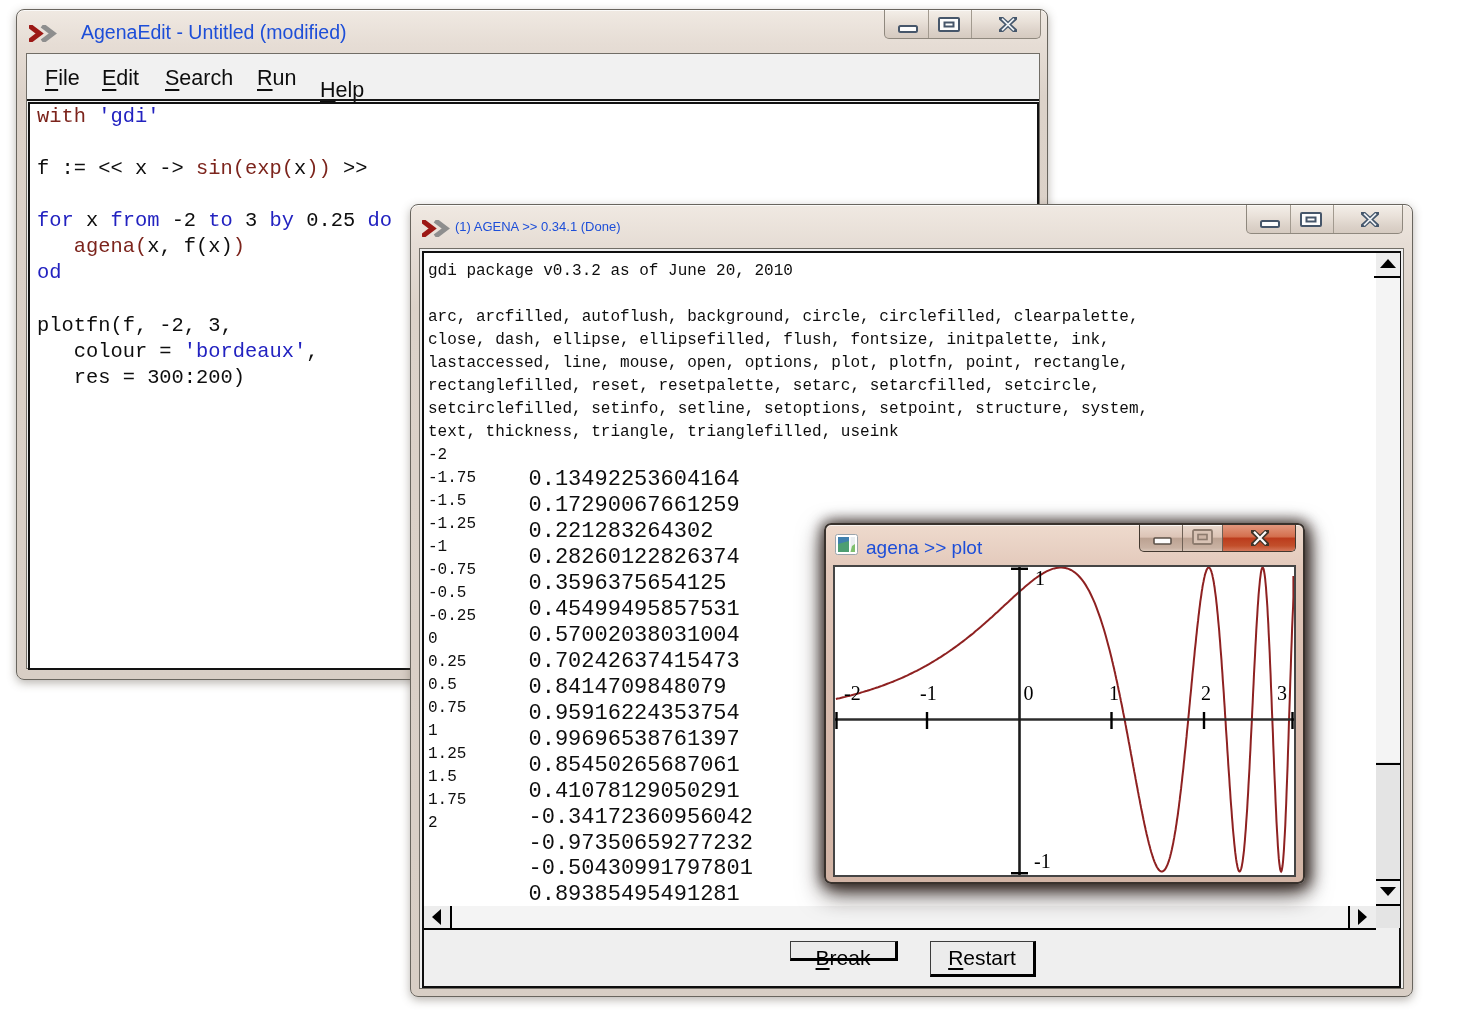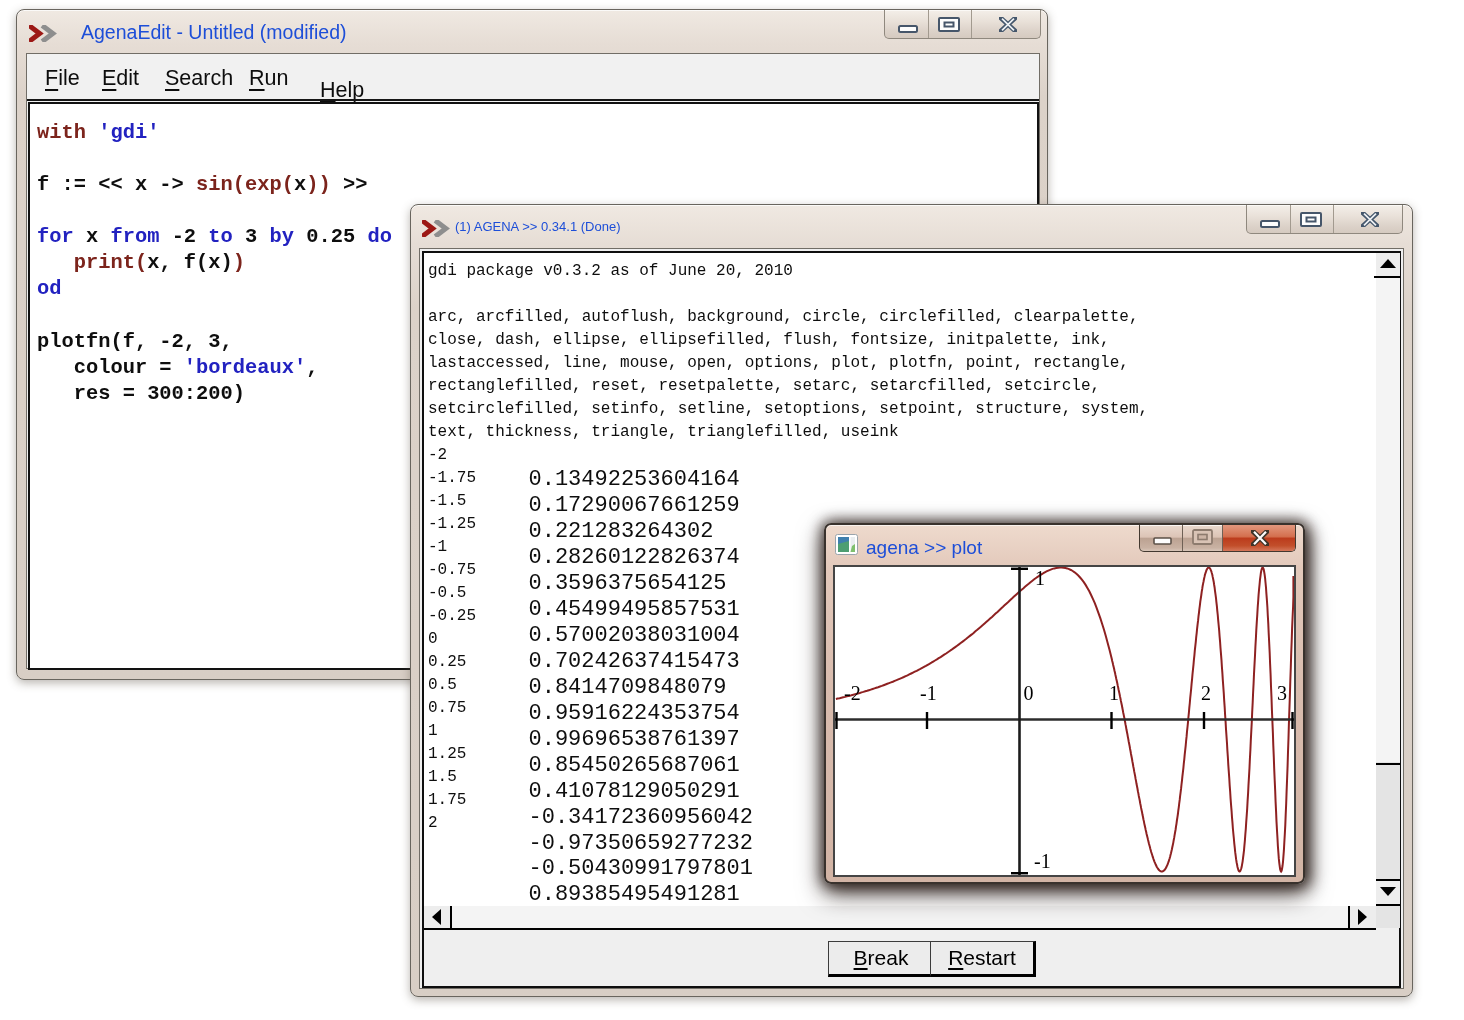--- a/index.html
+++ b/index.html
@@ -39,30 +39,30 @@
     </svg>
 <svg style="position:absolute;left:114px;top:7px" width="18" height="15" viewBox="0 0 18 15">
       <path d="M2 1.2 L16 13.8 M16 1.2 L2 13.8" fill="none" stroke="#44566b" stroke-width="4.6" stroke-linecap="square"></path>
       <path d="M3 1.6 L15 13.4 M15 1.6 L3 13.4" fill="none" stroke="#eef1f4" stroke-width="1.7"></path>
     </svg>
 </div>
 <div class="abs" style="left:26px;top:53px;width:1014px;height:616px;border:1px solid #716d66;background:#f1f1f1"></div>
 <div class="mi" style="left:45px;top:66px"><b>F</b>ile</div>
 <div class="mi" style="left:102px;top:66px"><b>E</b>dit</div>
 <div class="mi" style="left:165px;top:66px"><b>S</b>earch</div>
-<div class="mi" style="left:249px;top:66px"><b>R</b>un</div>
+<div class="mi" style="left:257px;top:66px"><b>R</b>un</div>
 <div class="mi" style="left:320px;top:78px"><b>H</b>elp</div>
 <div class="abs" style="left:27px;top:99px;width:1012px;height:2px;background:#161616"></div>
 <div class="abs" style="left:28px;top:102px;width:1011px;height:568px;border:2px solid #121212;background:#fff"></div>
-<pre style="left:37px;top:120px;font-size:20.4px;line-height:26.06px;font-weight:700"><i>with</i> <u>'gdi'</u>
+<pre style="left:37px;top:104px;font-size:20.4px;line-height:26.06px;font-weight:400"><i>with</i> <u>'gdi'</u>
 
 f := &lt;&lt; x -&gt; <i>sin(exp(</i>x<i>))</i> &gt;&gt;
 
 <u>for</u> x <u>from</u> -2 <u>to</u> 3 <u>by</u> 0.25 <u>do</u>
-   <i>print(</i>x, f(x)<i>)</i>
+   <i>agena(</i>x, f(x)<i>)</i>
 <u>od</u>
 
 plotfn(f, -2, 3,
    colour = <u>'bordeaux'</u>,
    res = 300:200)</pre>
 
 <div class="win" style="left:410px;top:204px;width:1003px;height:793px"></div>
 <svg style="position:absolute;left:421.5px;top:219.5px" width="28" height="17" viewBox="0 0 28 17">
 <path d="M2 2 L10.6 8.5 L2 15" fill="none" stroke="#9c1815" stroke-width="5" stroke-linecap="square"></path>
 <path d="M15.2 2 L23.8 8.5 L15.2 15" fill="none" stroke="#8e8e8e" stroke-width="5" stroke-linecap="square"></path>
@@ -145,21 +145,21 @@
 <div class="abs" style="left:424px;top:905.5px;width:952px;height:22.5px;background:#f4f4f4"></div>
 <div class="abs" style="left:424px;top:905.5px;width:25.5px;height:22.5px;background:#ededed"></div>
 <div class="tri" style="left:431.5px;top:909px;border-top:8px solid transparent;border-bottom:8px solid transparent;border-right:9.5px solid #000"></div>
 <div class="abs" style="left:449.6px;top:905.5px;width:2px;height:22.5px;background:#000"></div>
 <div class="abs" style="left:1348px;top:905.5px;width:2px;height:22.5px;background:#000"></div>
 <div class="abs" style="left:1350px;top:905.5px;width:26px;height:22.5px;background:#ededed"></div>
 <div class="tri" style="left:1358px;top:909px;border-top:8px solid transparent;border-bottom:8px solid transparent;border-left:9.5px solid #000"></div>
 <div class="abs" style="left:1376px;top:905.5px;width:23.5px;height:22.5px;background:#e4e4e4"></div>
 <div class="abs" style="left:424px;top:927.6px;width:952px;height:2.4px;background:#000"></div>
 
-<div class="btn" style="left:828px;top:941px;width:108px;height:36px"><b>B</b>reak</div>
+<div class="btn" style="left:790px;top:941px;width:108px;height:20px"><b>B</b>reak</div>
 <div class="btn" style="left:930px;top:941px;width:106px;height:36px"><b>R</b>estart</div>
 
 <div class="abs" style="left:824px;top:523px;width:481px;height:361px;border-radius:7px;
 border:2px solid #39322d;background:linear-gradient(180deg,#eedacd 0%,#e3c9bb 12%,#d9bcae 45%,#d2b4a5 100%);
 box-shadow:0 0 13px 3px rgba(25,12,6,.62), 0 9px 24px 2px rgba(25,12,6,.6), 6px 4px 16px rgba(25,12,6,.45), inset 0 1px 0 rgba(255,255,255,.65)"></div>
 <svg class="abs" style="left:835px;top:534px" width="23" height="21" viewBox="0 0 23 21">
 <rect x="0.5" y="0.5" width="22" height="20" rx="2" fill="#fff" stroke="#9aa4ac"></rect>
 <rect x="3" y="3" width="11" height="15" fill="#3f7fae"></rect>
 <path d="M3 10 L14 7 L14 18 L3 18 Z" fill="#4d9e72"></path>
 <rect x="15.5" y="3" width="4.5" height="15" fill="#e9edf0"></rect>

